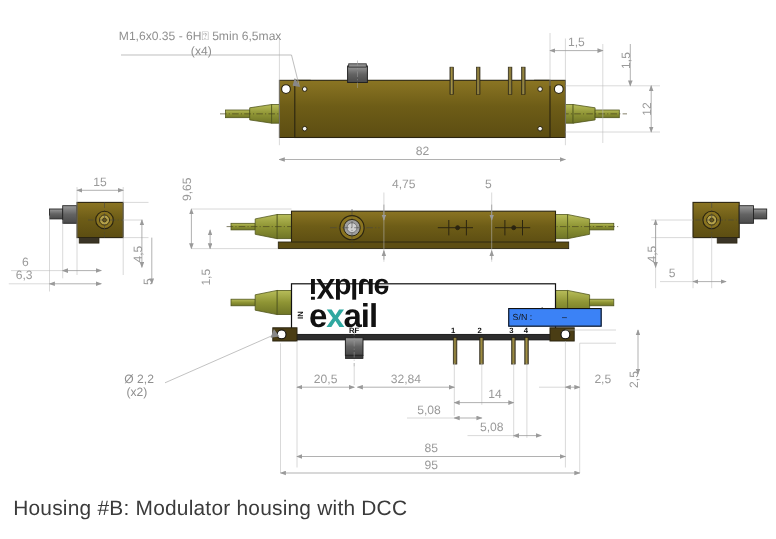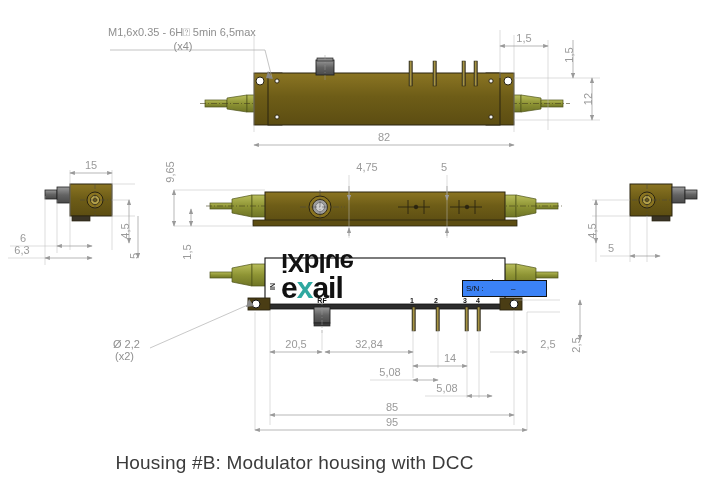--- a/index.html
+++ b/index.html
@@ -3,21 +3,21 @@
 <meta charset="utf-8">
 <style>
   html,body{margin:0;padding:0;background:#ffffff;}
   body{width:705px;height:490px;position:relative;overflow:hidden;
        font-family:"Liberation Sans",sans-serif;color:#8a8a8a;}
   #stage{position:absolute;left:0;top:0;width:705px;height:490px;}
   svg{position:absolute;left:0;top:0;}
   .dimtxt{font-family:"Liberation Sans",sans-serif;font-size:11px;fill:#9a9a9a;}
   .anntxt{font-family:"Liberation Sans",sans-serif;font-size:11px;fill:#8f8f8f;}
   .lbl{font-family:"Liberation Sans",sans-serif;font-size:7px;fill:#111;font-weight:bold;}
-  .caption{position:absolute;left:0;top:452px;width:589px;text-align:center;
+  .caption{position:absolute;left:12px;top:452px;width:589px;
            font-family:"Liberation Sans",sans-serif;font-size:19px;color:#3b3b3b;
            letter-spacing:.2px;}
   .logo{position:absolute;font-family:"Liberation Sans",sans-serif;font-weight:bold;}
   .logo-exail{left:281px;top:252px;font-size:30px;color:#111;letter-spacing:-1px;line-height:1;margin-top:21px;}
   .logo-exail .xg{color:#2fa8a0;}
   .logo-ix{left:281px;top:276px;font-size:26px;color:#111;letter-spacing:-1px;
            line-height:1;transform:scaleY(-1);transform-origin:left top;}
   .sn{position:absolute;left:415px;top:280px;width:83px;height:15px;border:1px solid #111;
       background:#3b82f6;font-size:8px;color:#111;font-family:"Liberation Sans",sans-serif;margin-left:47px;}
   .sn span{position:absolute;}

